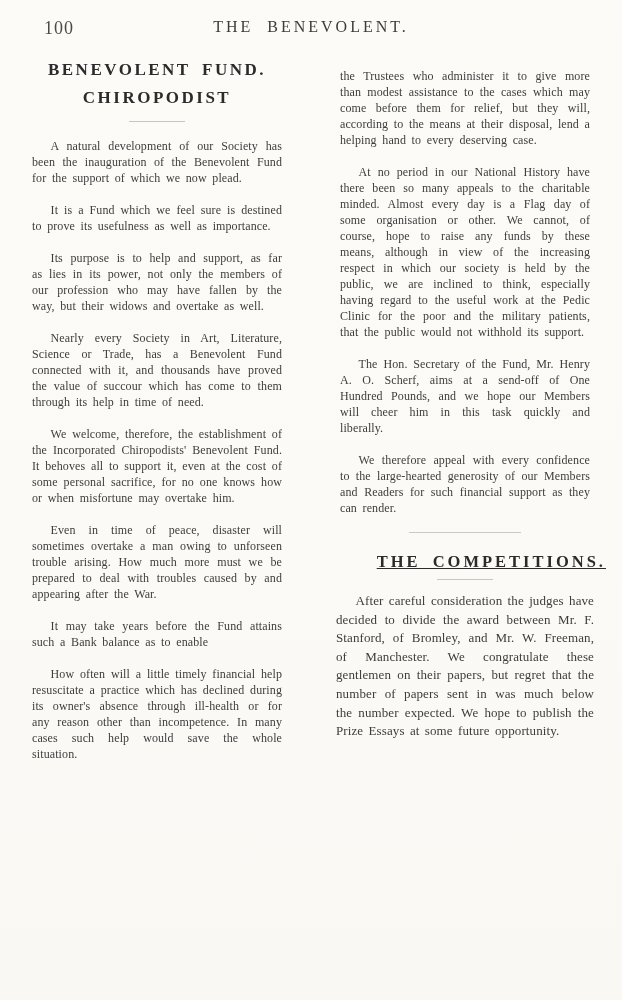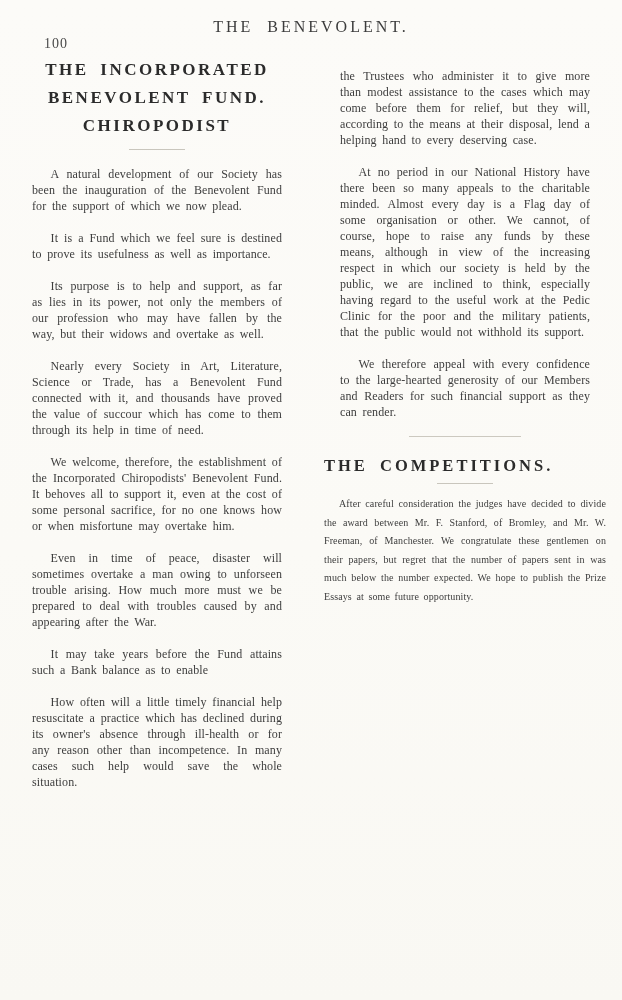--- a/index.html
+++ b/index.html
@@ -7,22 +7,22 @@
     width: 622px;
     height: 1000px;
     position: relative;
     overflow: hidden;
     background: linear-gradient(180deg, #fcfbf8 0%, #fbfaf6 55%, #f9f8f3 100%);
     font-family: "Liberation Serif", "DejaVu Serif", serif;
     color: #3d3d3d;
   }
   .page-header { position: absolute; top: 18px; left: 0; width: 100%; height: 24px; }
   .page-number {
-    position: absolute; left: 44px; top: 18px;
-    font-size: 14px; color: #4a4a4a; letter-spacing: 1px;
+    position: absolute; left: 44px; top: 0;
+    font-size: 18px; color: #4a4a4a; letter-spacing: 1px;
   }
   .journal-title {
     text-align: center;
     font-size: 16px; color: #3c3c3c;
     letter-spacing: 3px; word-spacing: 7px;
   }
   .columns {
     position: absolute; top: 44px; left: 16px;
     width: 590px; display: flex; gap: 26px;
   }
@@ -45,69 +45,70 @@
     word-spacing: 2.5px; letter-spacing: 0.1px;
   }
   .body-text p.no-indent { text-indent: 0; }
   .right-body { padding-top: 8px; }
   .section-rule {
     width: 112px; height: 1px; background: #ccc9c0;
     margin: 14px auto 0 auto;
   }
   .competitions-title {
     margin-top: 17px;
-    text-align: left; font-weight: bold;
+    text-align: right; font-weight: bold;
     font-size: 16.5px; line-height: 24px;
     letter-spacing: 3px; word-spacing: 5px;
     color: #2b2b2b;
+    text-decoration: underline;
   }
   .competitions-rule {
     width: 56px; height: 1px; background: #c9c6bd;
     margin: 5px auto 11px auto;
   }
   .competitions-text p {
-    margin: 0;
-    font-size: 10px; line-height: 18.6px;
+    margin: 12px;
+    font-size: 13px; line-height: 18.6px;
     text-align: justify; text-indent: 1.5em;
     word-spacing: 2px; letter-spacing: 0.1px;
   }
 </style>
 </head>
 <body>
 
 <div class="page-header">
   <span class="page-number">100</span>
   <div class="journal-title">THE BENEVOLENT.</div>
 </div>
 
 <div class="columns">
 
   <div class="column">
     <div class="article-title">
-      <div>THE INCORPORATED</div>
       <div>BENEVOLENT FUND.</div>
       <div>CHIROPODIST</div>
     </div>
     <div class="title-rule"></div>
     <div class="body-text">
       <p>A natural development of our Society has been the inauguration of the Benevolent Fund for the support of which we now plead.</p>
       <p>It is a Fund which we feel sure is destined to prove its usefulness as well as importance.</p>
       <p>Its purpose is to help and support, as far as lies in its power, not only the members of our profession who may have fallen by the way, but their widows and overtake as well.</p>
       <p>Nearly every Society in Art, Literature, Science or Trade, has a Benevolent Fund connected with it, and thousands have proved the value of succour which has come to them through its help in time of need.</p>
       <p>We welcome, therefore, the establishment of the Incorporated Chiropodists' Benevolent Fund.  It behoves all to support it, even at the cost of some personal sacrifice, for no one knows how or when misfortune may overtake him.</p>
       <p>Even in time of peace, disaster will sometimes overtake a man owing to unforseen trouble arising.  How much more must we be prepared to deal with troubles caused by and appearing after the War.</p>
       <p>It may take years before the Fund attains such a Bank balance as to enable</p>
       <p>How often will a little timely financial help resuscitate a practice which has declined during its owner's absence through ill-health or for any reason other than incompetence.  In many cases such help would save the whole situation.</p>
     </div>
   </div>
 
   <div class="column">
     <div class="body-text right-body">
       <p class="no-indent">the Trustees who administer it to give more than modest assistance to the cases which may come before them for relief, but they will, according to the means at their disposal, lend a helping hand to every deserving case.</p>
       <p>At no period in our National History have there been so many appeals to the charitable minded.  Almost every day is a Flag day of some organisation or other.  We cannot, of course, hope to raise any funds by these means, although in view of the increasing respect in which our society is held by the public, we are inclined to think, especially having regard to the useful work at the Pedic Clinic for the poor and the military patients, that the public would not withhold its support.</p>
+      <p>The Hon. Secretary of the Fund, Mr. Henry A. O. Scherf, aims at a send-off of One Hundred Pounds, and we hope our Members will cheer him in this task quickly and liberally.</p>
       <p>We therefore appeal with every confidence to the large-hearted generosity of our Members and Readers for such financial support as they can render.</p>
     </div>
     <div class="section-rule"></div>
     <div class="competitions-title">THE COMPETITIONS.</div>
     <div class="competitions-rule"></div>
     <div class="competitions-text">
       <p>After careful consideration the judges have decided to divide the award between Mr. F. Stanford, of Bromley, and Mr. W. Freeman, of Manchester.  We congratulate these gentlemen on their papers, but regret that the number of papers sent in was much below the number expected.  We hope to publish the Prize Essays at some future opportunity.</p>
     </div>
   </div>
 

